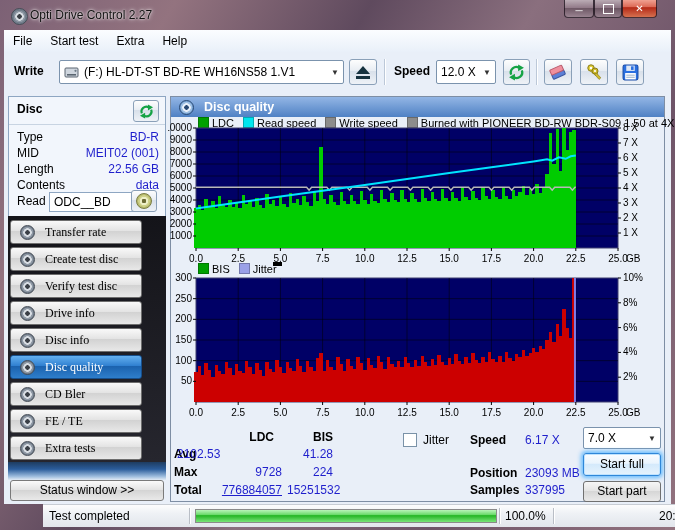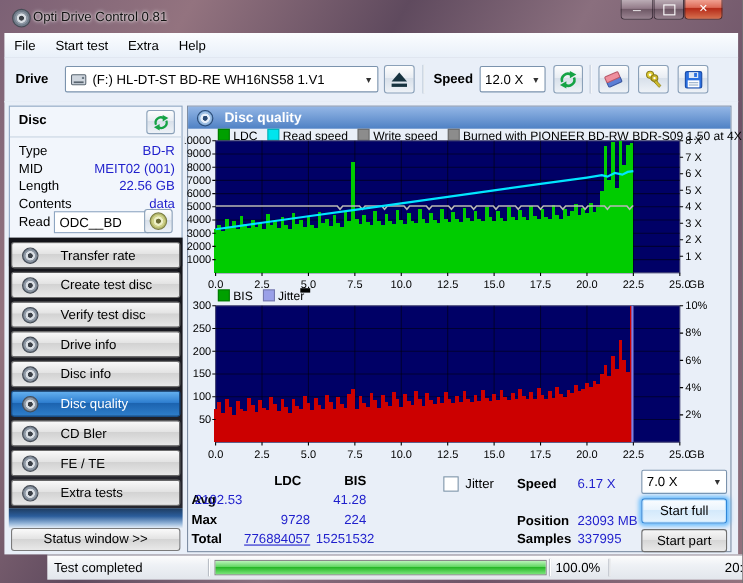--- a/index.html
+++ b/index.html
@@ -26,22 +26,22 @@
   .vsep{width:1px;background:#bcc8d8;border-right:1px solid #fff;}
   
   #disc-panel{left:8px;top:96px;width:158px;height:146px;background:#f2f6fc;border:1px solid #8ea6c2;box-sizing:border-box;}
   #disc-title{left:8px;top:5px;font-weight:bold;}
   .fieldrow{position:absolute;left:8px;width:142px;height:15px;}
   .fieldrow .fl{float:left;}
   .fieldrow .fv{float:right;color:#1f1fcc;}
   #label-input{position:absolute;left:40px;top:95px;width:76px;height:18px;border:1px solid #8ea6c2;font-size:12px;font-family:"Liberation Sans",sans-serif;padding:0 4px;}
   #sidebar-dark{left:8px;top:216px;width:158px;height:246px;background:linear-gradient(180deg,#141419,#26262e);}
   #sidebar-strip{left:8px;top:462px;width:158px;height:18px;background:linear-gradient(180deg,#1e3c60,#2b5d9b 40%,#9dbcdd 80%,#e2ebf5);}
-  .sbtn{position:absolute;left:2px;width:154px;height:24px;border:1px solid #6e6e6e;border-radius:3px;box-sizing:border-box;
-        background:linear-gradient(180deg,#f9f9f9,#e3e3e3 45%,#d2d2d2 46%,#e8e8e8);display:flex;align-items:center;gap:20px;padding-left:9px;}
+  .sbtn{position:absolute;left:2px;width:132px;height:24px;border:1px solid #6e6e6e;border-radius:3px;box-sizing:border-box;
+        background:linear-gradient(180deg,#f9f9f9,#e3e3e3 45%,#d2d2d2 46%,#e8e8e8);display:flex;align-items:center;gap:10px;padding-left:9px;font-family:Liberation Serif, serif;}
   .sbtn.sel{background:linear-gradient(180deg,#64b0ef,#2f7fd0 45%,#1b62ae 46%,#2e7ecb);border-color:#174f8c;color:#fff;}
   .cd{width:13px;height:13px;border-radius:50%;border:1px solid #454c56;flex:0 0 auto;
       background:radial-gradient(circle at 50% 50%,#3a3f46 0 2px,#d9dee4 2.5px 4px,#8e98a4 4.5px 5.5px,#727e8c 6px);}
   #status-window-btn{left:10px;top:480px;width:154px;height:21px;border:1px solid #7a7a7a;border-radius:3px;box-sizing:border-box;
         background:linear-gradient(180deg,#fafafa,#e4e4e4 45%,#d3d3d3 46%,#e9e9e9);text-align:center;line-height:19px;}
   
   #main-panel{left:170px;top:96px;width:495px;height:406px;background:#e9eff8;border:1px solid #7e8ea4;box-sizing:border-box;}
   #dq-header{left:171px;top:97px;width:493px;height:20px;background:linear-gradient(180deg,#93b6e5,#4f81c4);display:flex;align-items:center;gap:10px;padding-left:8px;box-sizing:border-box;}
   #dq-header .t{color:#fff;font-weight:bold;font-size:12.5px;}
   .legend{display:flex;align-items:center;gap:9px;font-size:11px;}
@@ -63,35 +63,35 @@
   #grip{position:absolute;right:3px;bottom:3px;width:12px;height:12px;}
   #grip i{position:absolute;width:2px;height:2px;background:#9aa0a8;box-shadow:1px 1px 0 #fff;}
 </style>
 </head>
 <body>
 
 <div id="win">
 
   <div class="abs" id="titlebar">
     <div class="abs cd" style="left:11px;top:8px;width:15px;height:15px;"></div>
-    <div class="abs" id="title-text">Opti Drive Control 0.81</div>
+    <div class="abs" id="title-text">Opti Drive Control 2.27</div>
     <div class="abs capbtn" style="left:564px;width:30px;"><span style="position:relative;top:2px;">─</span></div>
     <div class="abs capbtn" style="left:594px;width:28px;"><span style="display:inline-block;width:9px;height:8px;border:1px solid #fff;margin-top:4px;"></span></div>
     <div class="abs capbtn" id="btn-close" style="left:622px;width:35px;"><span>✕</span></div>
   </div>
 
   <div class="abs" id="menubar">
       <span class="menu-item">File</span>
       <span class="menu-item">Start test</span>
       <span class="menu-item">Extra</span>
       <span class="menu-item">Help</span>
     </div>
 
   <div class="abs" id="toolbar">
-    <span class="abs toollabel" style="left:10px;top:12px;">Drive</span>
+    <span class="abs toollabel" style="left:10px;top:12px;">Write</span>
     <div class="abs combo" style="left:55px;top:8px;width:285px;">
       <svg width="15" height="13" style="margin-right:5px;">
           <rect x="1" y="2" width="13" height="9" rx="1" fill="#cfd6de" stroke="#5a6570"></rect>
           <rect x="3" y="8" width="9" height="1.6" fill="#5a6570"></rect>
           <circle cx="11.5" cy="4.8" r="1.1" fill="#6d7a86"></circle>
         </svg>
       <span style="white-space:nowrap;overflow:hidden;">(F:)   HL-DT-ST BD-RE  WH16NS58 1.V1</span>
       <span class="arrow">▼</span>
     </div>
     <div class="abs toolbtn" style="left:345px;top:7px;width:28px;height:26px;">

